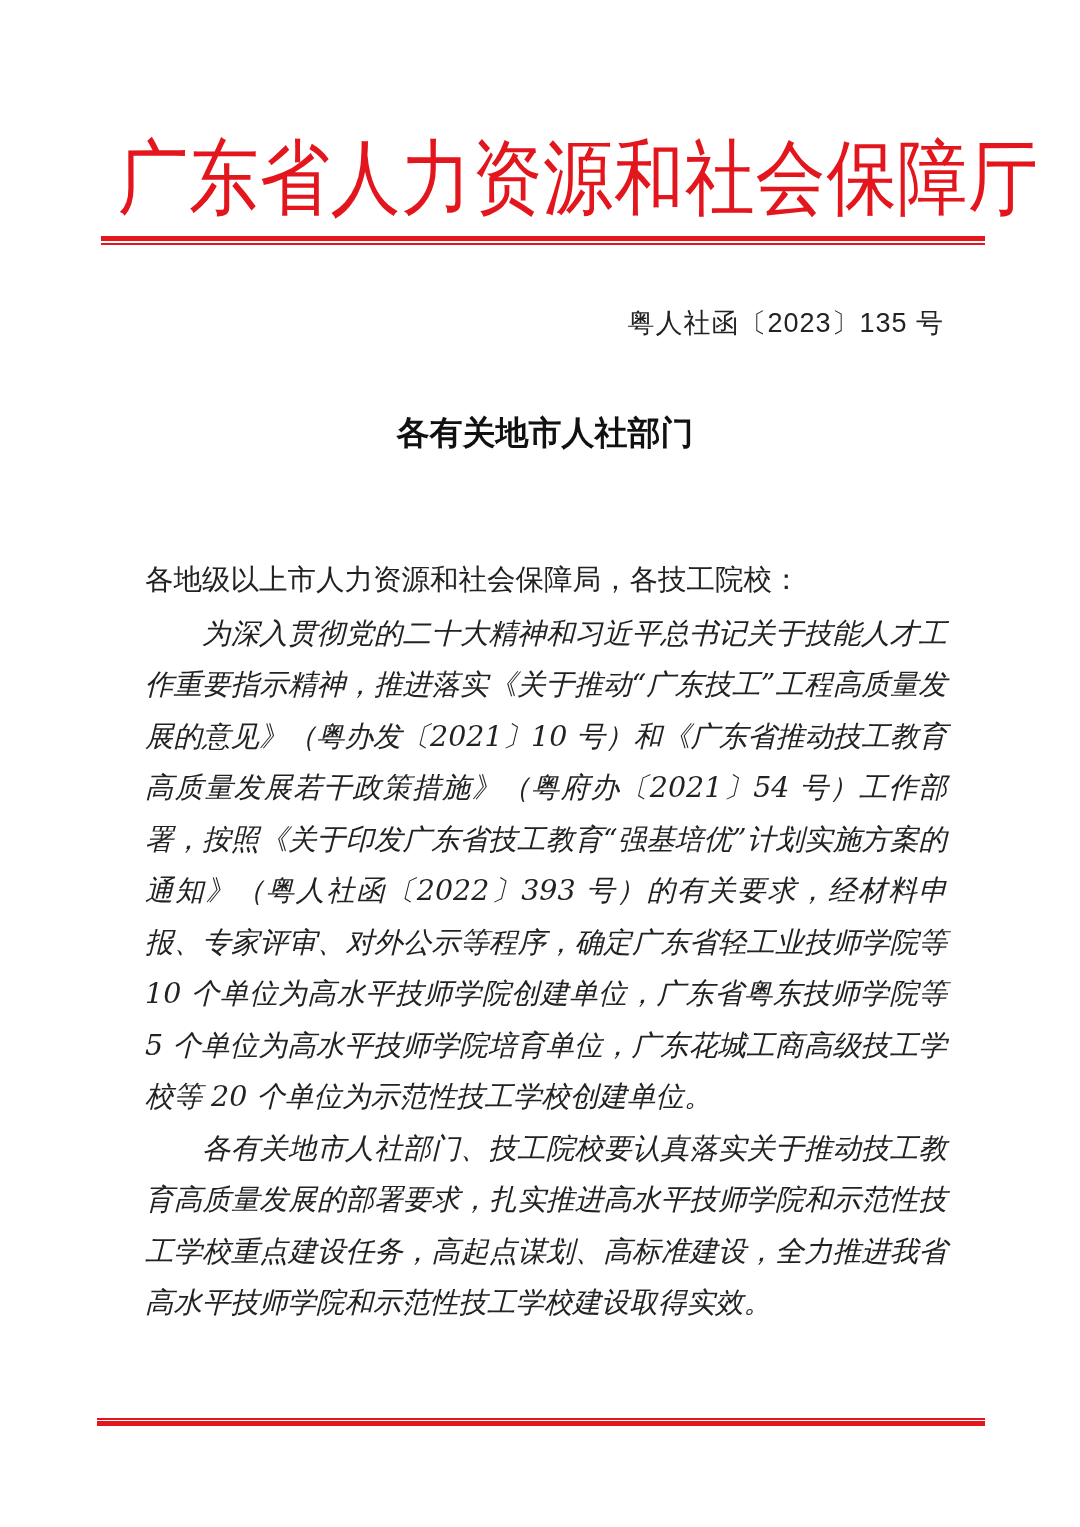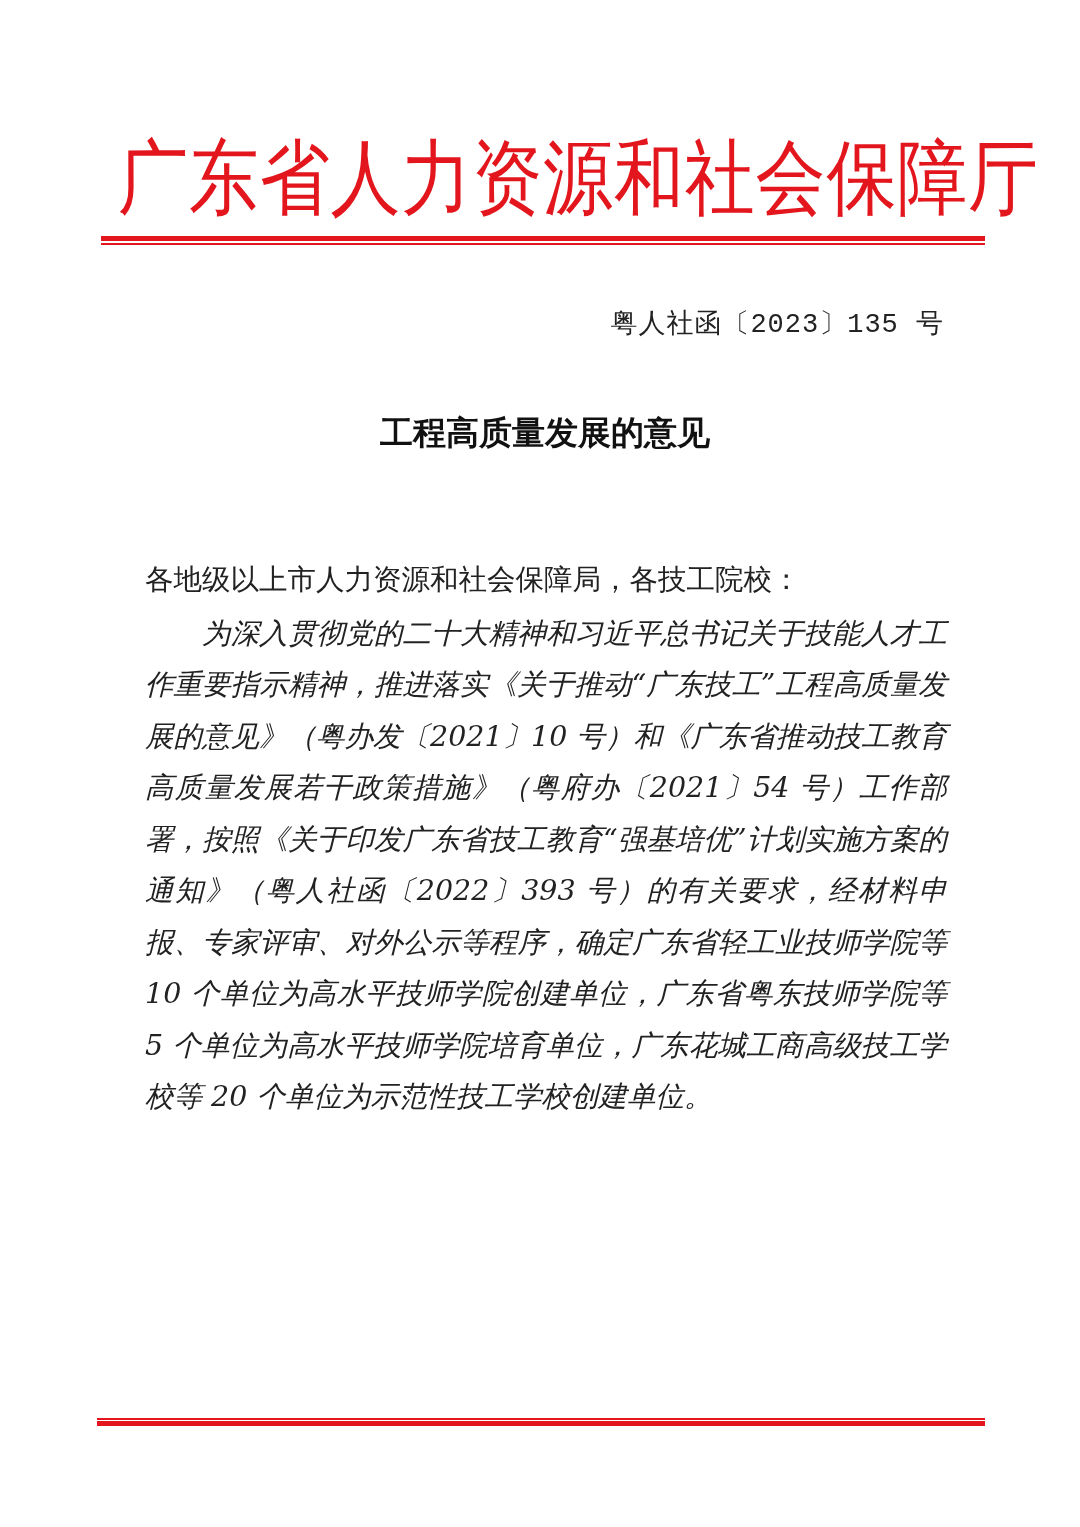--- a/index.html
+++ b/index.html
@@ -11,21 +11,21 @@
     font-size: 76px; line-height: 100px; letter-spacing: 1px;
     display: flex; justify-content: space-between; transform: scaleX(0.92); transform-origin: left top;
   }
   .masthead span { display: inline-block; transform: scaleY(1.08); }
   .rule-top-thick { position: absolute; left: 101px; top: 236px; width: 884px; height: 5px; background: #e2161c; }
   .rule-top-thin { position: absolute; left: 101px; top: 243px; width: 884px; height: 2px; background: #e2161c; }
   .rule-bot-thin { position: absolute; left: 97px; top: 1418px; width: 888px; height: 2px; background: #e2161c; }
   .rule-bot-thick { position: absolute; left: 97px; top: 1421px; width: 888px; height: 5px; background: #e2161c; }
   .doc-number {
     position: absolute; right: 136px; top: 305px; font-size: 27px; color: #222;
-    font-family: Liberation Mono, monospace; letter-spacing: 1px;
+    font-family: Liberation Sans, sans-serif; letter-spacing: 1px;
   }
   .title {
     position: absolute; left: 130px; width: 830px; text-align: center; color: #111;
     font-family: "DejaVu Serif", "Liberation Serif", serif; font-weight: bold;
     font-size: 33px; line-height: 46px; top: 410px;
   }
   .body {
     position: absolute; left: 145px; top: 556px; width: 802px; color: #222;
     font-family: "DejaVu Serif", "Liberation Serif", serif; font-size: 28.5px;
     line-height: 51.5px; text-align: justify; text-align-last: left;
@@ -53,23 +53,24 @@
     <span>障</span>
     <span>厅</span>
   </div>
 
   <div class="rule-top-thick"></div>
   <div class="rule-top-thin"></div>
 
   <div class="doc-number">粤人社函〔2023〕135 号</div>
 
   <div class="title">
-    <div>工程高质量发展的意见</div>
+    <div>各有关地市人社部门</div>
   </div>
 
   <div class="body">
     <p class="salutation">各地级以上市人力资源和社会保障局，各技工院校：</p>
     <p class="indent">为深入贯彻党的二十大精神和习近平总书记关于技能人才工作重要指示精神，推进落实《关于推动“广东技工”工程高质量发展的意见》（粤办发〔2021〕10 号）和《广东省推动技工教育高质量发展若干政策措施》（粤府办〔2021〕54 号）工作部署，按照《关于印发广东省技工教育“强基培优”计划实施方案的通知》（粤人社函〔2022〕393 号）的有关要求，经材料申报、专家评审、对外公示等程序，确定广东省轻工业技师学院等 10 个单位为高水平技师学院创建单位，广东省粤东技师学院等 5 个单位为高水平技师学院培育单位，广东花城工商高级技工学校等 20 个单位为示范性技工学校创建单位。</p>
+    <p class="indent">各有关地市人社部门、技工院校要认真落实关于推动技工教育高质量发展的部署要求，扎实推进高水平技师学院和示范性技工学校重点建设任务，高起点谋划、高标准建设，全力推进我省高水平技师学院和示范性技工学校建设取得实效。</p>
   </div>
 
   <div class="rule-bot-thin"></div>
   <div class="rule-bot-thick"></div>
 </div>
 
 </body></html>

